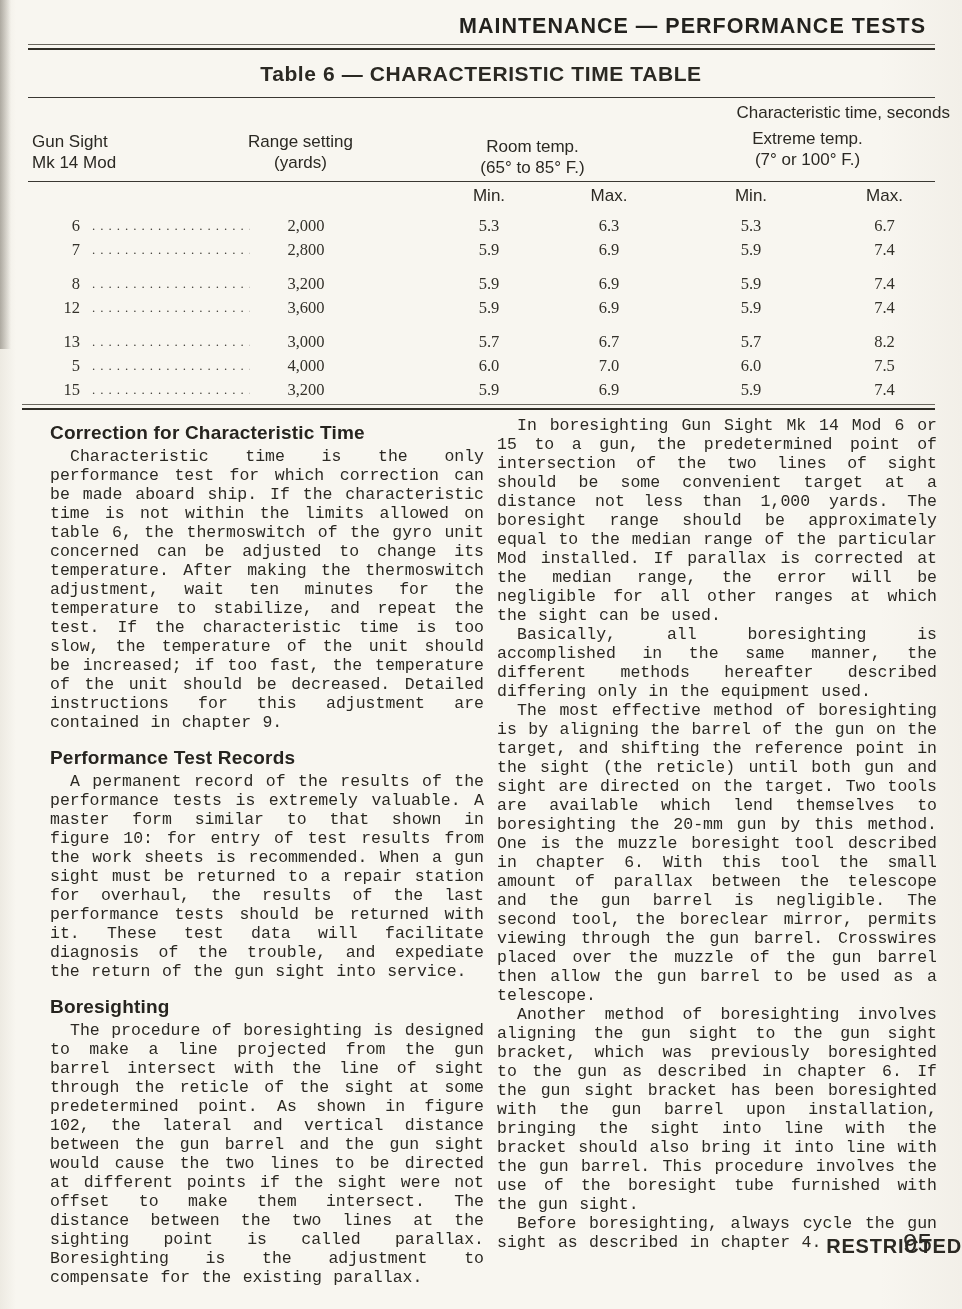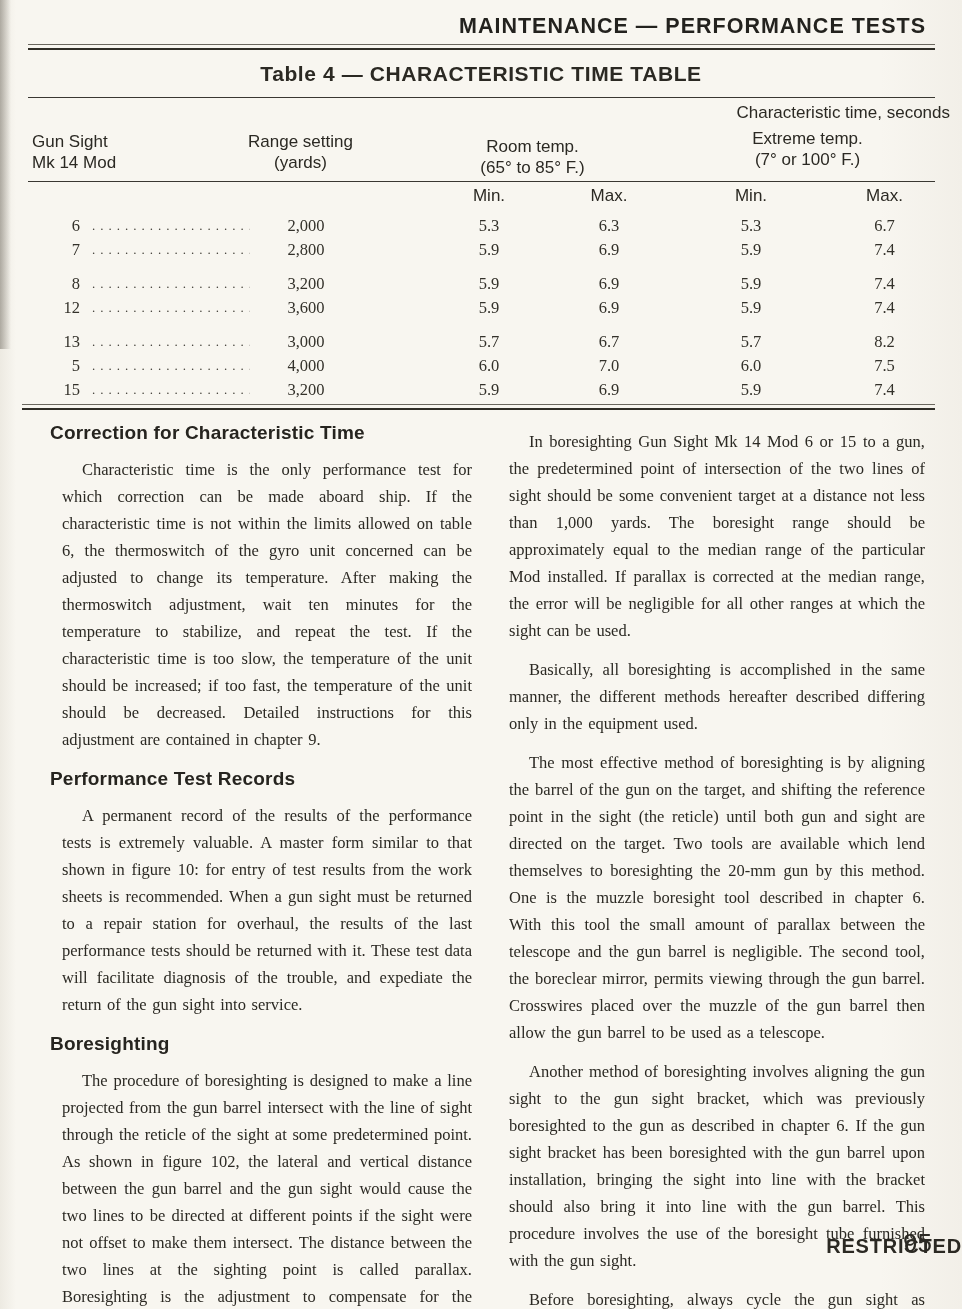--- a/index.html
+++ b/index.html
@@ -60,32 +60,32 @@
   .leader { overflow:hidden; white-space:nowrap; letter-spacing:5px;
     font-size:13px; color:#45433c; padding-left:12px; }
   .rangeval, .val { text-align:center; }
 
   
   .col-left  { position:absolute; top:422px; left:50px;  width:434px; }
   .col-right { position:absolute; top:416px; left:497px; width:440px; }
   .col-left h2 { margin:15px 0 3px 0; font-family:"Liberation Sans", sans-serif;
     font-weight:700; font-size:19px; letter-spacing:.2px; color:#26241f; }
   .col-left h2:first-child { margin-top:0; }
-  p.body { margin:12px; text-indent:20px; text-align:justify;
-    font-size:16.5px; line-height:27px; word-spacing:1.5px; }
+  p.body { margin:0; text-indent:20px; text-align:justify;
+    font-size:16.5px; line-height:19px; word-spacing:1.5px;font-family:Liberation Mono, monospace; }
 </style>
 </head>
 <body>
 
 <div class="page">
 
   <div class="running-head">MAINTENANCE — PERFORMANCE TESTS</div>
   <div class="rule-double hdr-rule"></div>
 
-  <div class="table-title">Table 4 — CHARACTERISTIC TIME TABLE</div>
+  <div class="table-title">Table 6 — CHARACTERISTIC TIME TABLE</div>
   <div class="rule tbl-top"></div>
 
   <div class="span-hdr">Characteristic time, seconds</div>
 
   <div class="colhdr gunsight">
     <div>Gun Sight</div>
     <div>Mk 14 Mod</div>
   </div>
   <div class="colhdr range">
     <div>Range setting</div>

